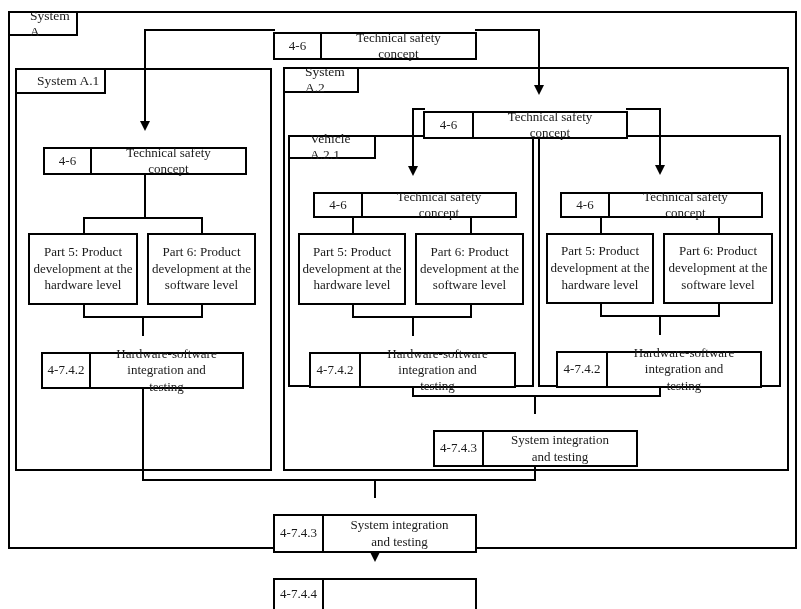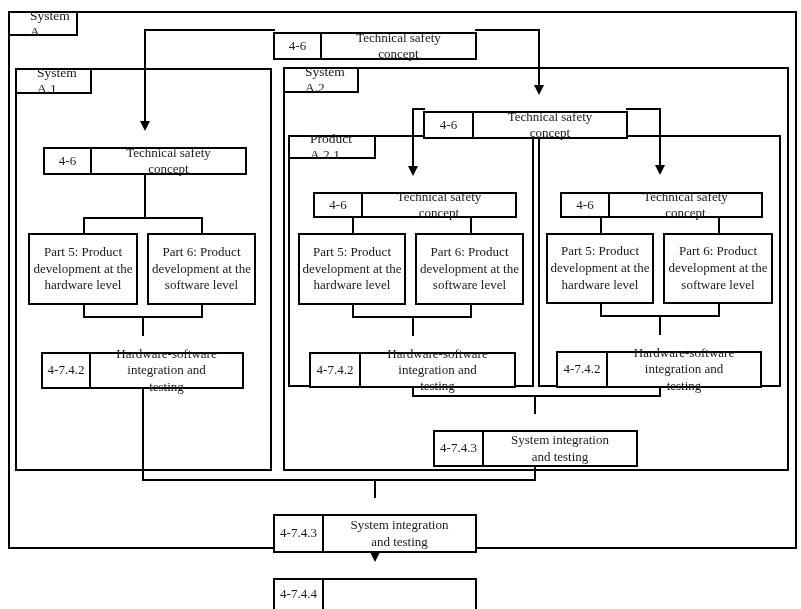--- a/index.html
+++ b/index.html
@@ -48,23 +48,23 @@
 
 <div class="canvas">
 
   <div class="container" style="left:8px;top:11px;width:785px;height:534px;"></div>
   <div class="container" style="left:15px;top:68px;width:253px;height:399px;"></div>
   <div class="container" style="left:283px;top:67px;width:502px;height:400px;"></div>
   <div class="container" style="left:288px;top:135px;width:242px;height:248px;"></div>
   <div class="container" style="left:538px;top:135px;width:239px;height:248px;"></div>
 
   <div class="sys-label" style="left:8px;top:11px;width:70px;height:25px;">System A</div>
-  <div class="sys-label" style="left:15px;top:68px;width:77px;height:26px;">System A.1</div>
+  <div class="sys-label" style="left:15px;top:68px;width:91px;height:26px;">System A.1</div>
   <div class="sys-label" style="left:283px;top:67px;width:76px;height:26px;">System A.2</div>
-  <div class="sys-label" style="left:288px;top:135px;width:88px;height:24px;">Product A.2.1</div>
+  <div class="sys-label" style="left:288px;top:135px;width:88px;height:24px;">Vehicle A.2.1</div>
 
   <div class="cline" style="left:144px;top:29px;width:131px;height:2px;"></div>
   <div class="cline" style="left:144px;top:29px;width:2px;height:93px;"></div>
   <div class="cline" style="left:475px;top:29px;width:65px;height:2px;"></div>
   <div class="cline" style="left:538px;top:29px;width:2px;height:57px;"></div>
 
   <div class="cline" style="left:413px;top:108px;width:12px;height:2px;"></div>
   <div class="cline" style="left:412px;top:108px;width:2px;height:60px;"></div>
   <div class="cline" style="left:626px;top:108px;width:35px;height:2px;"></div>
   <div class="cline" style="left:659px;top:108px;width:2px;height:59px;"></div>

